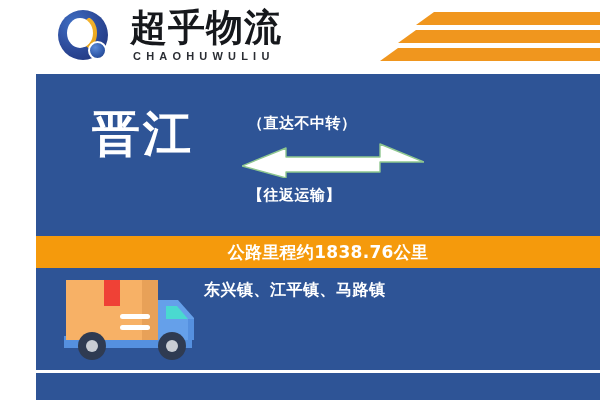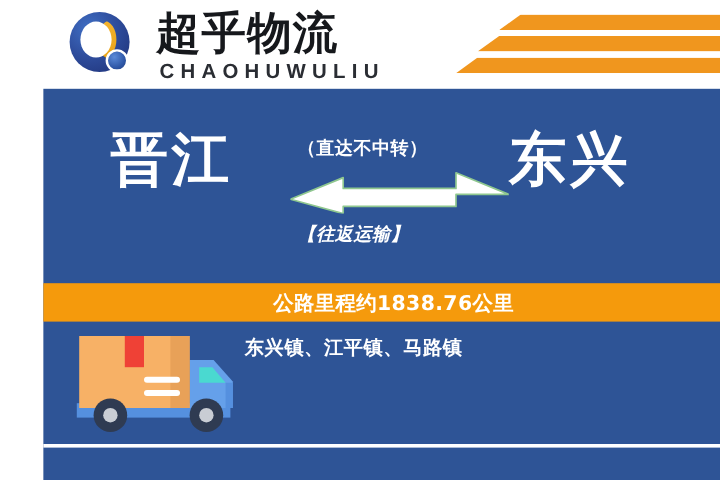--- a/index.html
+++ b/index.html
@@ -83,21 +83,21 @@
     color: #16181c;
     letter-spacing: 1px;
     line-height: 40px;
     white-space: nowrap;
   }
   #logo-text-en {
     position: absolute;
     left: 97px;
     top: 50px;
     font-family: "Liberation Sans", sans-serif;
-    font-size: 17px;
+    font-size: 11px;
     font-weight: bold;
     color: #2a2d33;
     letter-spacing: 5.2px;
     white-space: nowrap;
   }
   .stripe {
     position: absolute;
     height: 13px;
     background: #f0961e;
     right: 0;
@@ -149,21 +149,21 @@
     width: 170px;
     text-align: left;
     font-family: "DejaVu Sans", "Liberation Sans", sans-serif;
     font-size: 15px;
     font-weight: bold;
     color: #ffffff;
     white-space: nowrap;
     letter-spacing: 0.5px;
   }
   #note-top { top: 12px; }
-  #note-bottom { top: 84px; font-style: italic; }
+  #note-bottom { top: 84px; }
 
   #arrow-wrap {
     position: absolute;
     left: -6px;
     top: 40px;
     width: 182px;
     height: 36px;
   }
   #arrow-svg { display: block; }
 
@@ -255,21 +255,20 @@
 
         <div id="arrow-wrap">
           <svg id="arrow-svg" width="182" height="36" viewBox="0 0 182 36" xmlns="http://www.w3.org/2000/svg">
             <polygon points="0,24 44,6 44,15 138,15 138,2 182,20 138,20 138,30 44,30 44,36" fill="#ffffff" stroke="#8fc78f" stroke-width="1.4" stroke-linejoin="round"></polygon>
           </svg>
         </div>
 
         <div class="route-note" id="note-bottom">【往返运输】</div>
       </div>
 
-      <div class="city" id="city-dest">东兴</div>
     </div>
 
     <div id="info-bar">
       <span class="info-text">公路里程约1838.76公里</span>
       <span id="info-gap"></span>
     </div>
 
     <div id="coverage">东兴镇、江平镇、马路镇</div>
 
     <div id="truck">

